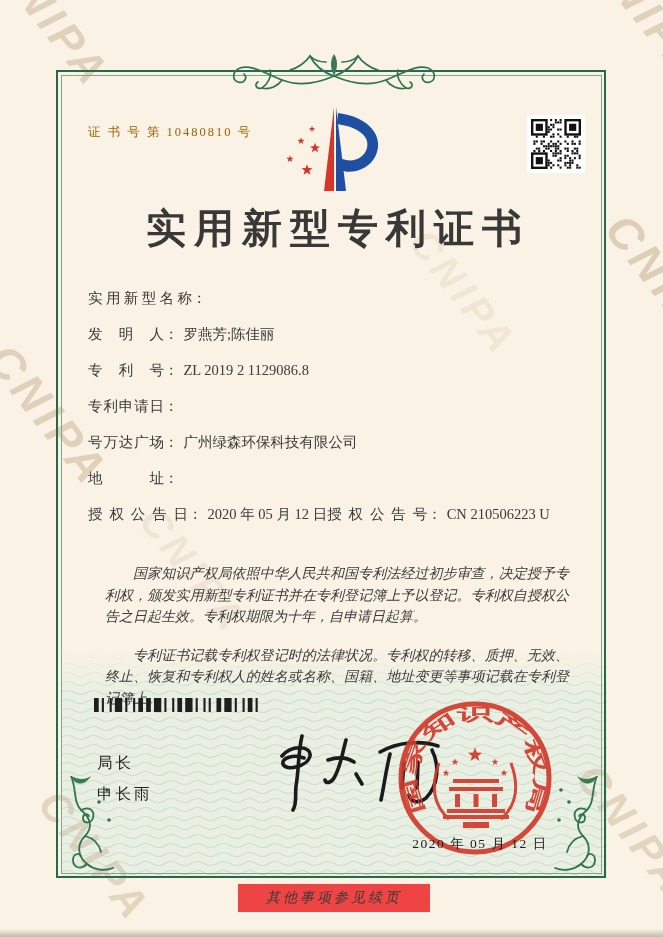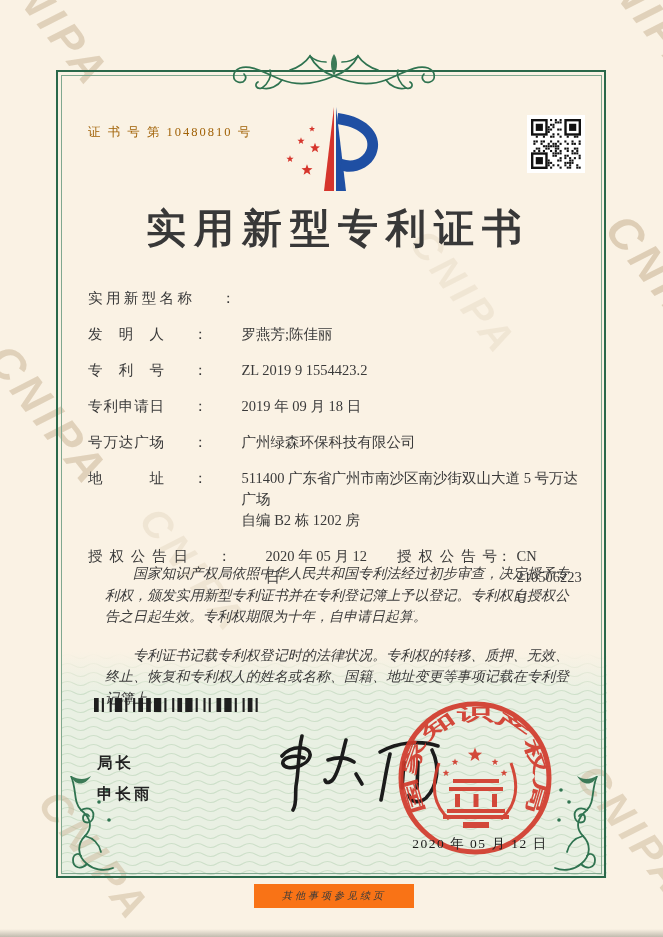--- a/index.html
+++ b/index.html
@@ -15,41 +15,41 @@
       border:2.5px solid #2a684a;box-sizing:border-box;pointer-events:none;}
   .frame::before{content:"";position:absolute;inset:2.5px;border:1.5px solid #7fa88f;}
   .cert-no{position:absolute;left:88px;top:124px;z-index:3;font-size:12.5px;
       letter-spacing:2px;color:#a16207;}
   .logo{position:absolute;left:282px;top:103px;width:106px;height:92px;z-index:3;}
   .qr{position:absolute;left:527px;top:115px;width:58px;height:58px;z-index:3;}
   .title{position:absolute;left:56px;top:201px;width:556px;z-index:3;text-align:center;
       font-size:40px;font-weight:bold;letter-spacing:8px;text-indent:8px;color:#383838;}
   .fields{position:absolute;left:88px;top:288px;width:500px;z-index:3;font-size:14.5px;
       line-height:21px;color:#3a3a3a;}
-  .frow{display:flex;margin-bottom:15px;gap:29px;}
+  .frow{display:flex;margin-bottom:15px;}
   .flabel{width:76px;text-align:justify;text-align-last:justify;flex:none;}
   .flabel.wide{width:104px;}
   .flabel.row7{width:100px;}
   .fcolon{flex:none;}
   .fvalue{margin-left:5px;}
   .pair2{margin-left:0;display:flex;}
   .legal{position:absolute;left:88px;top:546px;width:498px;z-index:3;font-size:14px;
       line-height:21.5px;text-align:justify;color:#3a3a3a;font-style:italic;}
   .legal p{margin:17px;text-indent:2em;}
   .barcode{position:absolute;left:94px;top:698px;z-index:3;}
   .signer{position:absolute;left:97px;z-index:4;font-family:"Liberation Sans","DejaVu Sans",sans-serif;
-      font-weight:700;font-size:15.5px;letter-spacing:3px;color:#222;}
+      font-weight:400;font-size:15.5px;letter-spacing:3px;color:#222;}
   .signature{position:absolute;left:268px;top:726px;z-index:4;}
   .seal{position:absolute;left:394px;top:697px;width:162px;height:162px;z-index:5;}
   .seal-date{position:absolute;left:398px;top:835px;width:164px;z-index:6;text-align:center;
       font-size:13.5px;letter-spacing:1.5px;color:#1c1c1c;}
   .page-num{position:absolute;left:56px;top:854px;width:556px;z-index:3;text-align:center;
       font-size:12.5px;letter-spacing:2px;color:#3f3f3f;}
   .footer-note{position:absolute;left:56px;top:884px;width:556px;z-index:3;text-align:center;}
-  .footer-note span{display:inline-block;background:#f97316;padding:5px 28px;font-size:10px;
+  .footer-note span{display:inline-block;background:#ef4444;padding:5px 28px;font-size:14px;
       font-style:italic;letter-spacing:3px;color:#3a3a3a;}
   .ornament{position:absolute;z-index:3;pointer-events:none;}
   .scan-edge{position:absolute;left:0;bottom:0;width:100%;height:8px;z-index:9;
       background:linear-gradient(rgba(60,60,50,0),rgba(60,60,50,0.3));}
 </style>
 </head>
 <body>
 
 <div class="page">
 
@@ -270,39 +270,34 @@
         <span class="fcolon">：</span>
     </div>
     <div class="frow">
       <span class="flabel">发明人</span>
         <span class="fcolon">：</span>
       <span class="fvalue">罗燕芳;陈佳丽</span>
     </div>
     <div class="frow">
       <span class="flabel">专利号</span>
         <span class="fcolon">：</span>
-      <span class="fvalue">ZL 2019 9 1554423.2</span>
+      <span class="fvalue">ZL 2019 2 1129086.8</span>
     </div>
     <div class="frow">
       <span class="flabel">专利申请日</span>
         <span class="fcolon">：</span>
-      <span class="fvalue">2019 年 09 月 18 日</span>
     </div>
     <div class="frow">
       <span class="flabel">号万达广场</span>
         <span class="fcolon">：</span>
       <span class="fvalue">广州绿森环保科技有限公司</span>
     </div>
     <div class="frow">
       <span class="flabel">地址</span>
         <span class="fcolon">：</span>
-      <span class="fvalue">
-        <div>511400 广东省广州市南沙区南沙街双山大道 5 号万达广场</div>
-        <div>自编 B2 栋 1202 房</div>
-      </span>
     </div>
     <div class="frow">
       <span class="flabel row7">授权公告日</span>
         <span class="fcolon">：</span>
       <span class="fvalue">2020 年 05 月 12 日</span>
       <span class="pair2">
         <span class="flabel row7">授权公告号</span>
           <span class="fcolon">：</span>
         <span class="fvalue">CN 210506223 U</span>
       </span>

